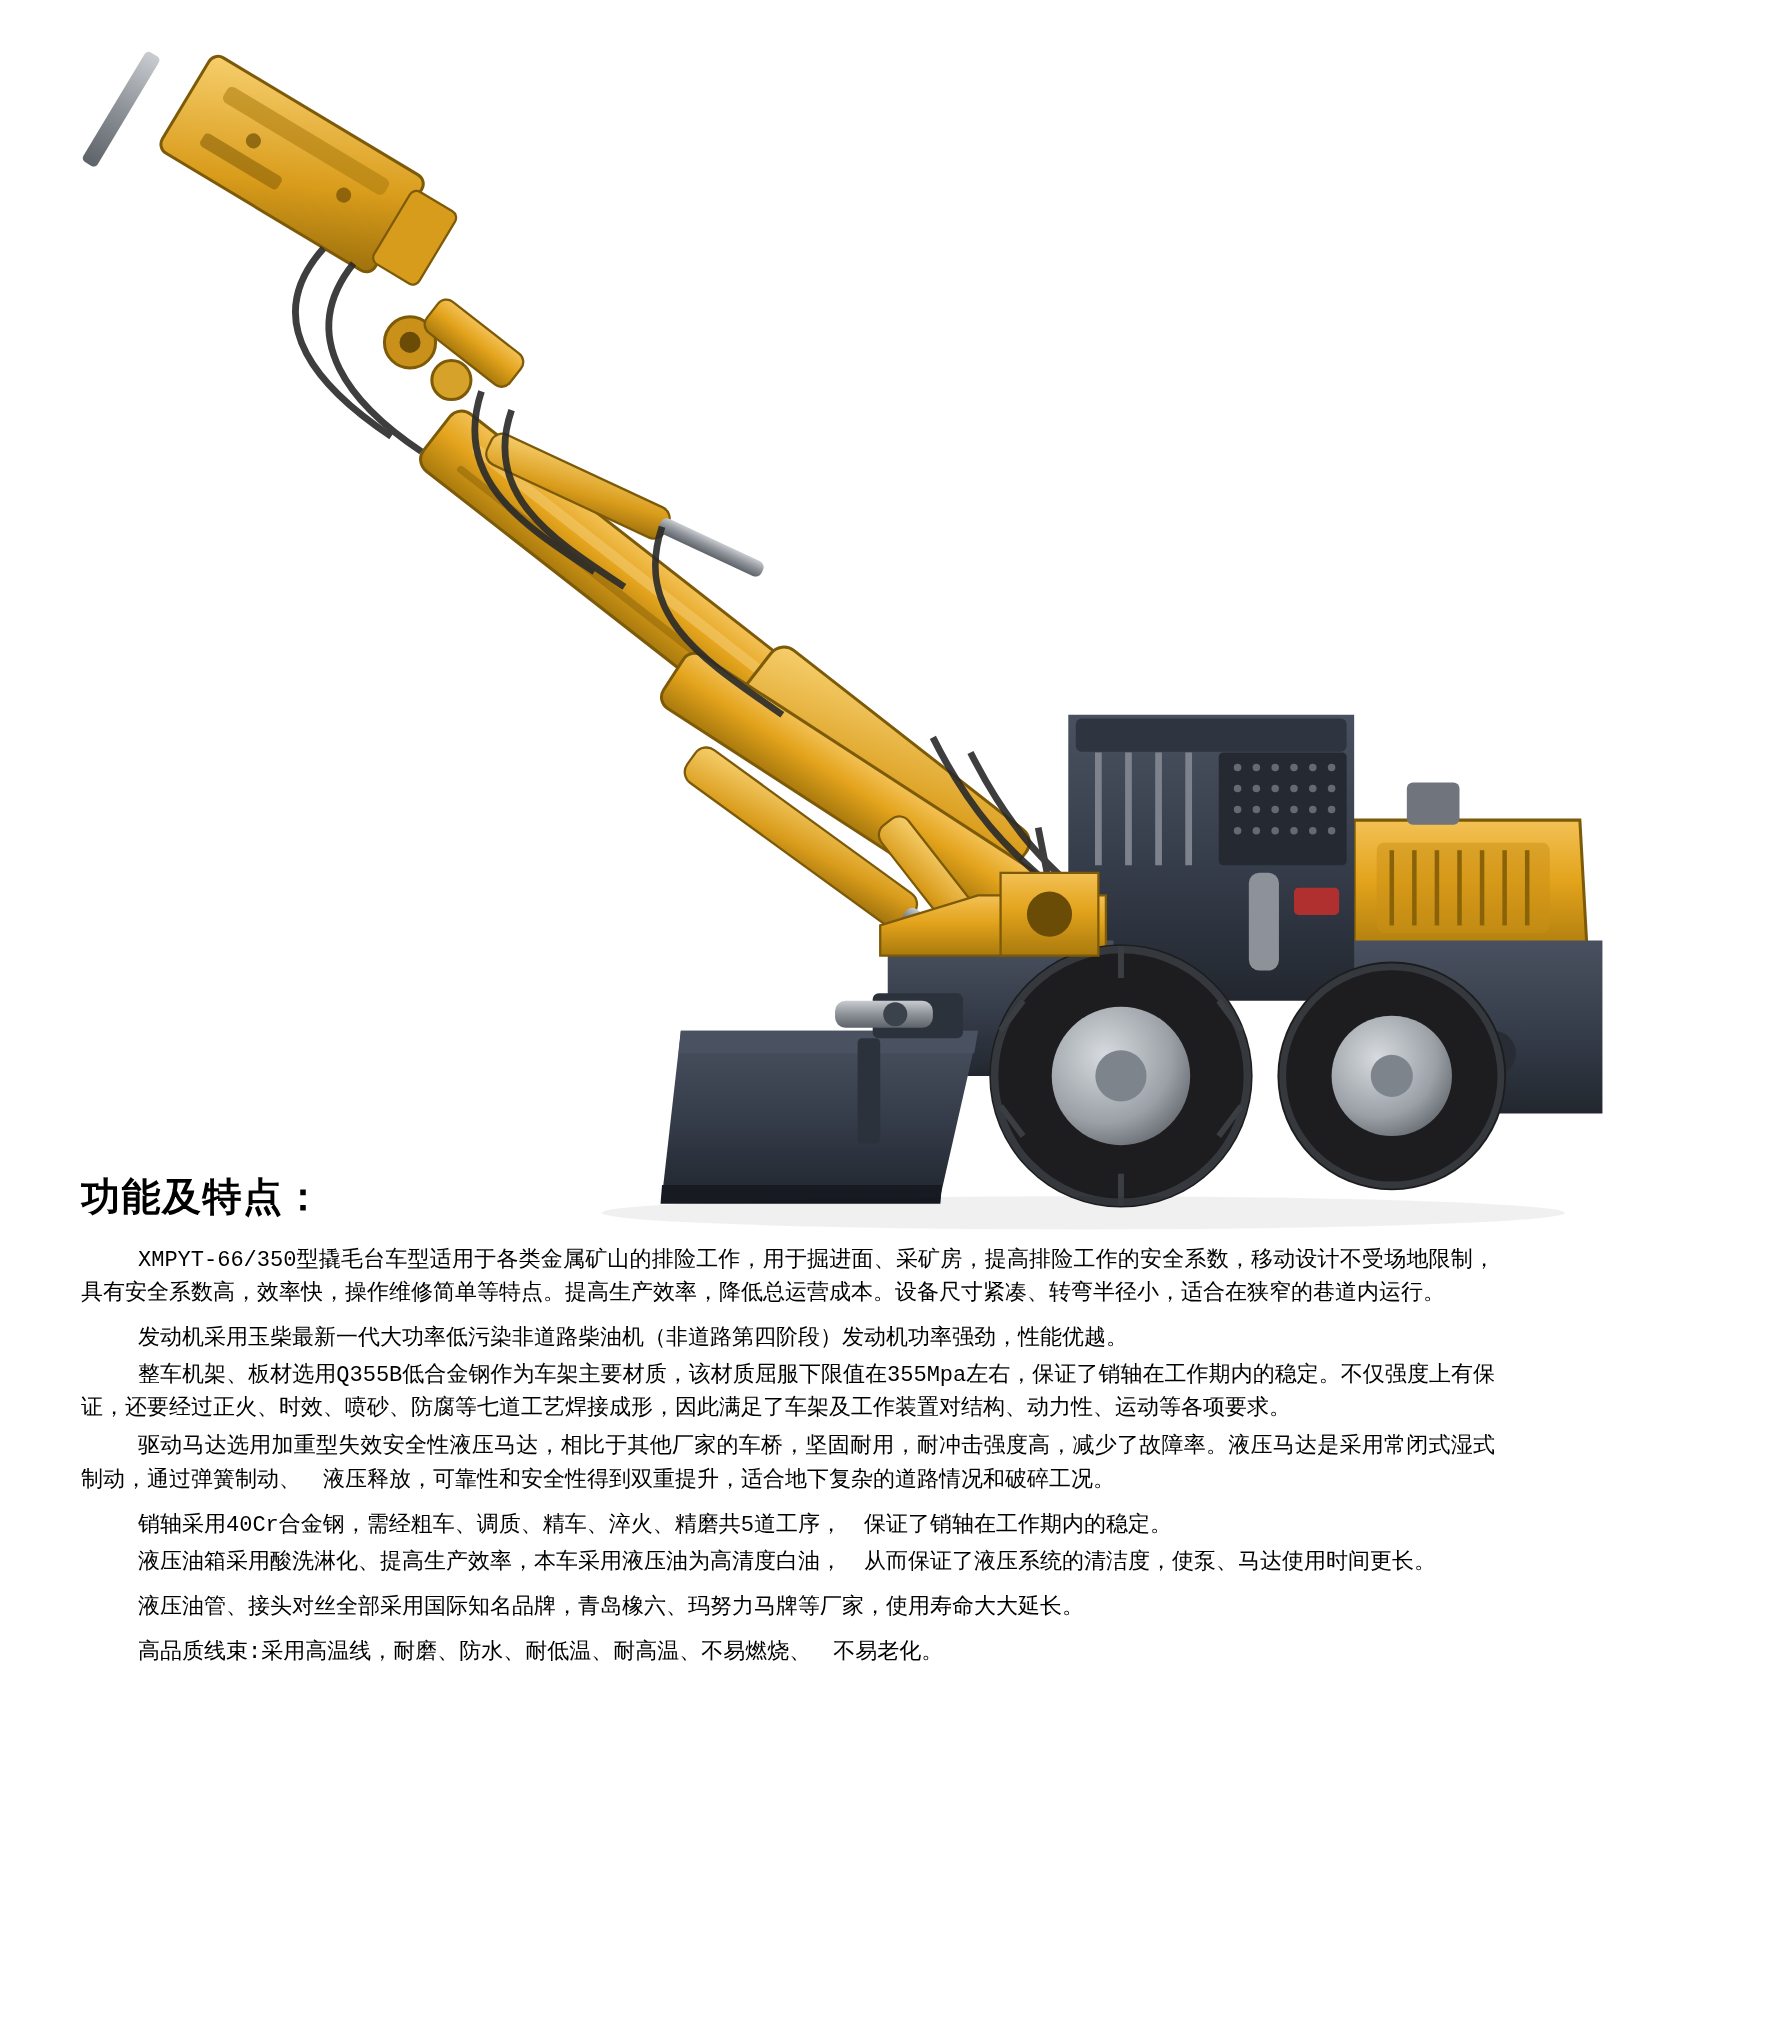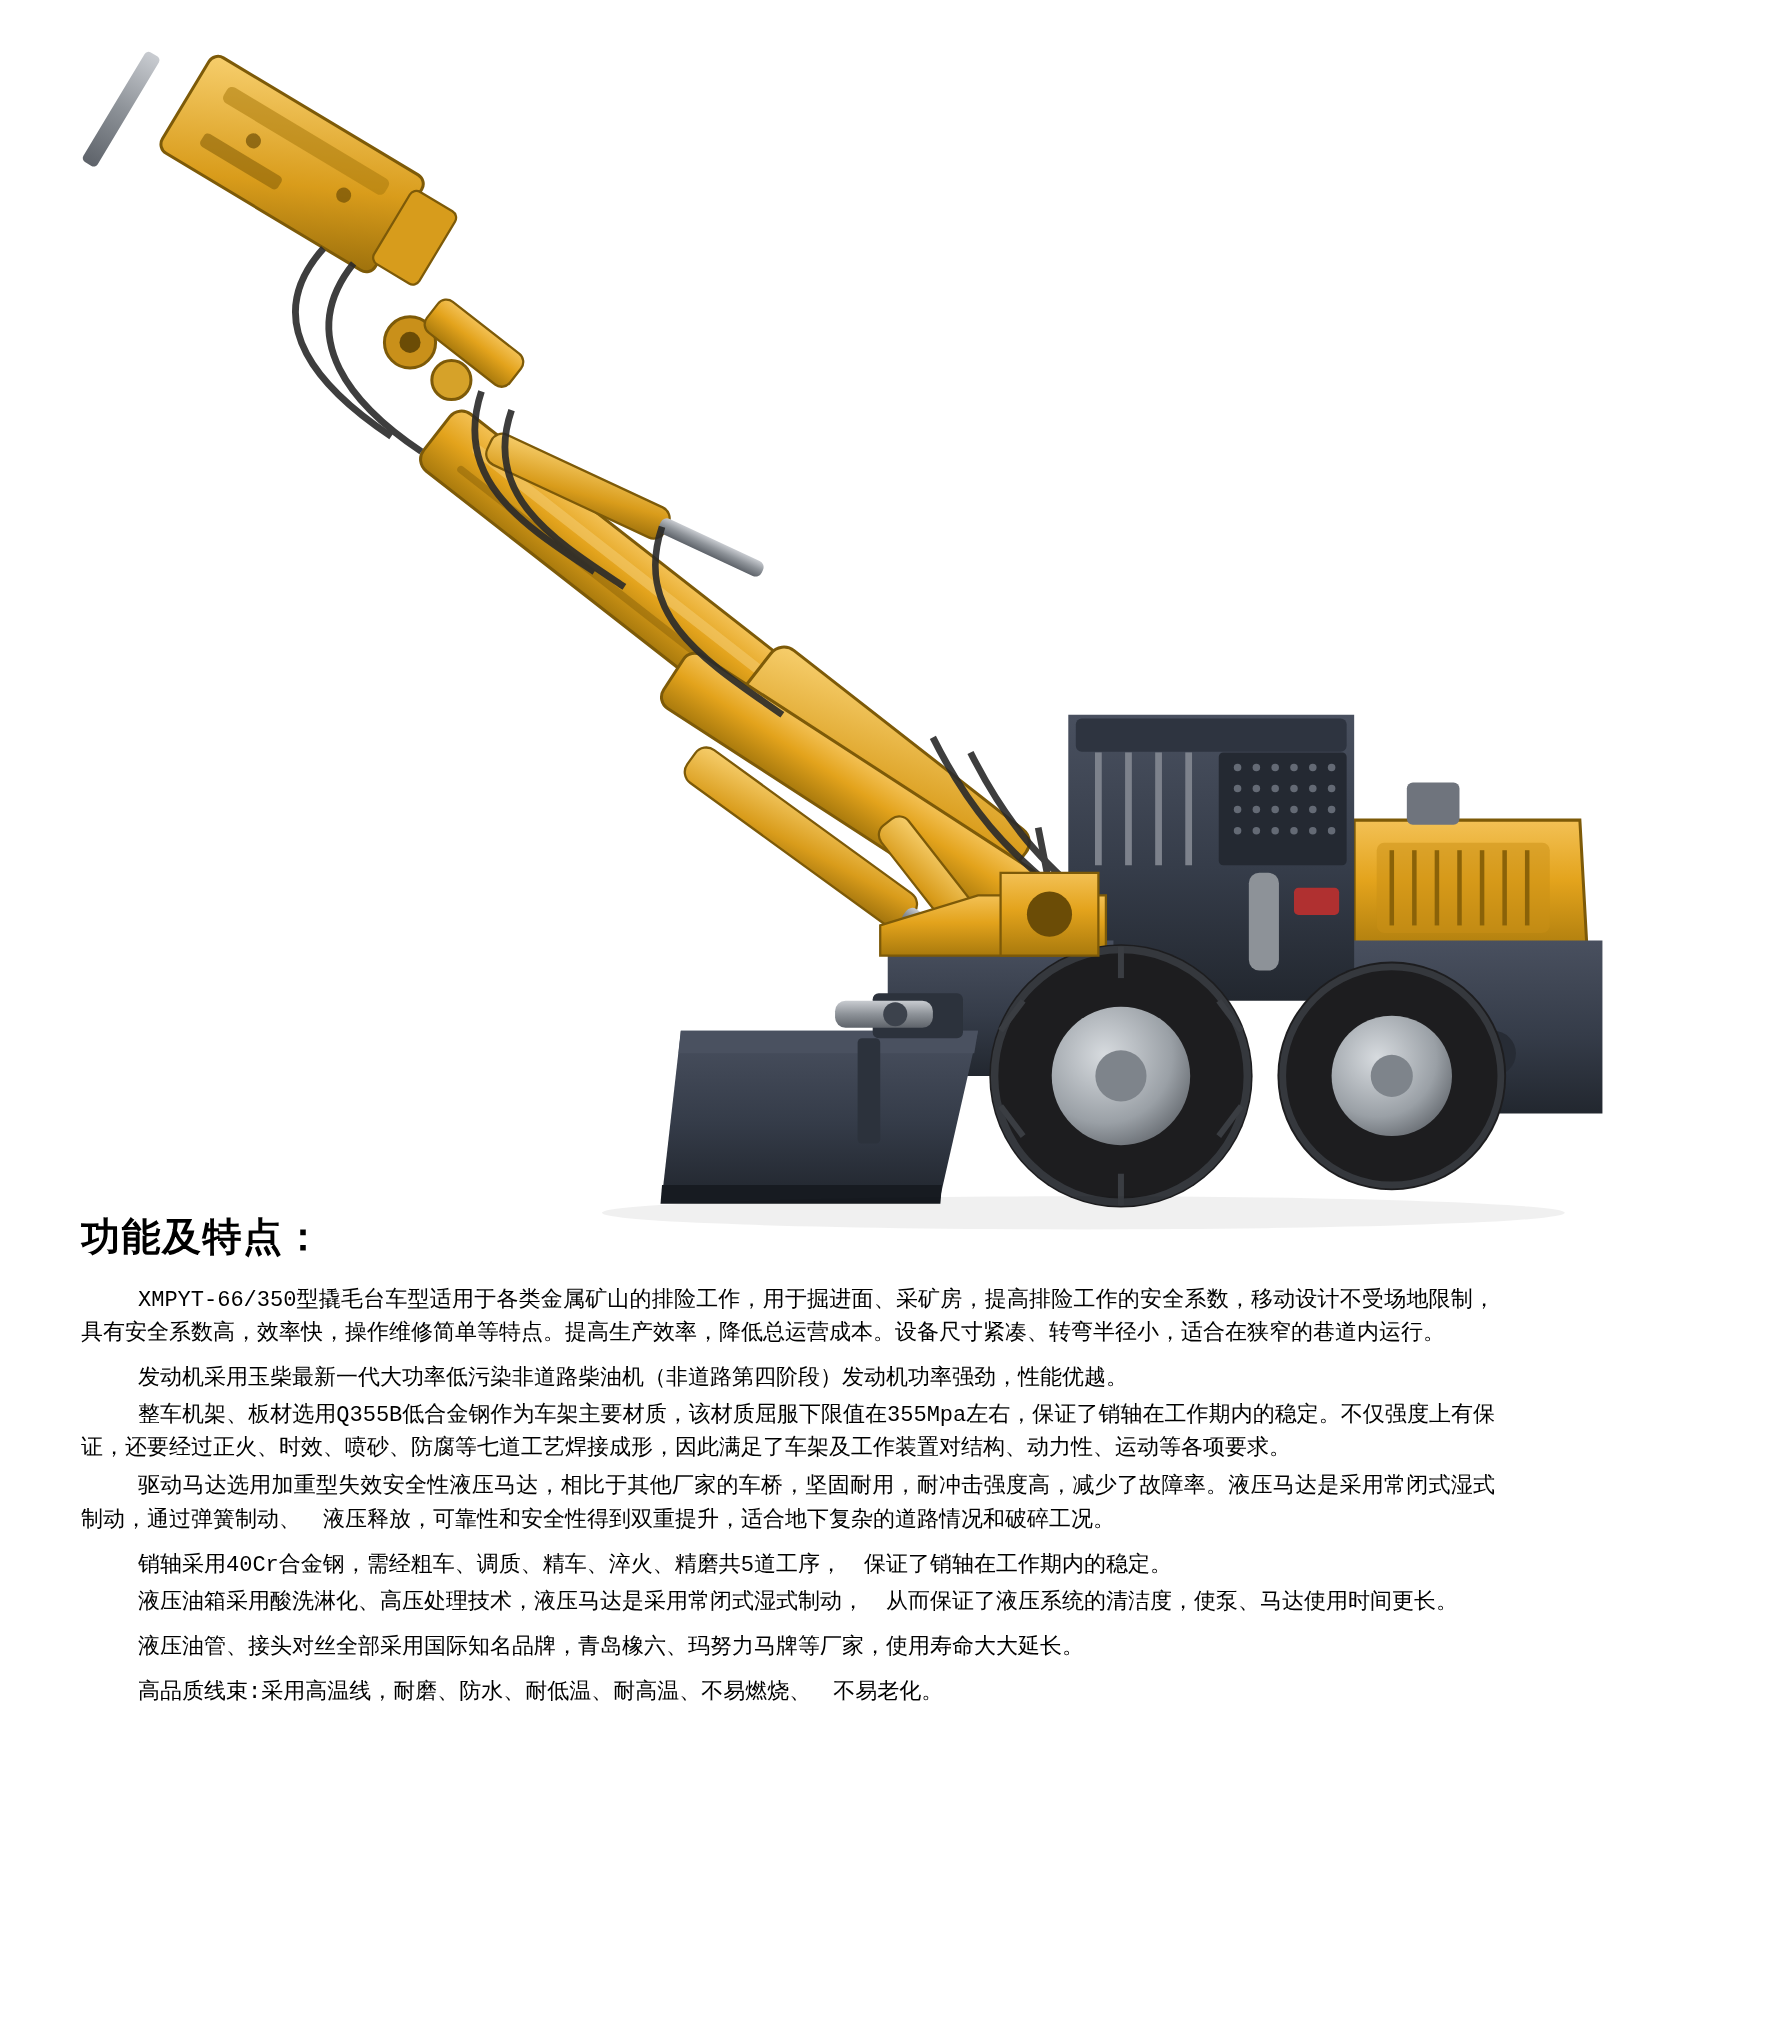--- a/index.html
+++ b/index.html
@@ -33,21 +33,21 @@
     left: 0;
     top: 0;
     width: 1786px;
     height: 1234px;
   }
 
   
   .content {
     position: absolute;
     left: 0;
-    top: 1210px;
+    top: 1170px;
     width: 1576px;
     padding: 0 81px 0 81px;
     box-sizing: border-box;
   }
   .section-title {
     font-size: 39px;
     font-weight: bold;
     letter-spacing: 1.5px;
     margin: 0 0 19.6px 0;
     color: #000000;
@@ -270,19 +270,19 @@
   </div>
 
   <div class="content">
     <h2 class="section-title">功能及特点：</h2>
 
     <p class="para">XMPYT-66/350型撬毛台车型适用于各类金属矿山的排险工作，用于掘进面、采矿房，提高排险工作的安全系数，移动设计不受场地限制，具有安全系数高，效率快，操作维修简单等特点。提高生产效率，降低总运营成本。设备尺寸紧凑、转弯半径小，适合在狭窄的巷道内运行。</p>
     <p class="para tight">发动机采用玉柴最新一代大功率低污染非道路柴油机（非道路第四阶段）发动机功率强劲，性能优越。</p>
     <p class="para">整车机架、板材选用Q355B低合金钢作为车架主要材质，该材质屈服下限值在355Mpa左右，保证了销轴在工作期内的稳定。不仅强度上有保证，还要经过正火、时效、喷砂、防腐等七道工艺焊接成形，因此满足了车架及工作装置对结构、动力性、运动等各项要求。</p>
     <p class="para">驱动马达选用加重型失效安全性液压马达，相比于其他厂家的车桥，坚固耐用，耐冲击强度高，减少了故障率。液压马达是采用常闭式湿式制动，通过弹簧制动、　液压释放，可靠性和安全性得到双重提升，适合地下复杂的道路情况和破碎工况。</p>
     <p class="para tight">销轴采用40Cr合金钢，需经粗车、调质、精车、淬火、精磨共5道工序，　保证了销轴在工作期内的稳定。</p>
-    <p class="para">液压油箱采用酸洗淋化、高压处理技术，液压马达是采用常闭式湿式制动，　从而保证了液压系统的清洁度，使泵、马达使用时间更长。</p>
+    <p class="para">液压油箱采用酸洗淋化、提高生产效率，本车采用液压油为高清度白油，　从而保证了液压系统的清洁度，使泵、马达使用时间更长。</p>
     <p class="para tight">液压油管、接头对丝全部采用国际知名品牌，青岛橡六、玛努力马牌等厂家，使用寿命大大延长。</p>
     <p class="para tight">高品质线束:采用高温线，耐磨、防水、耐低温、耐高温、不易燃烧、　不易老化。</p>
   </div>
 
 </div>
 
 
 </body></html>

